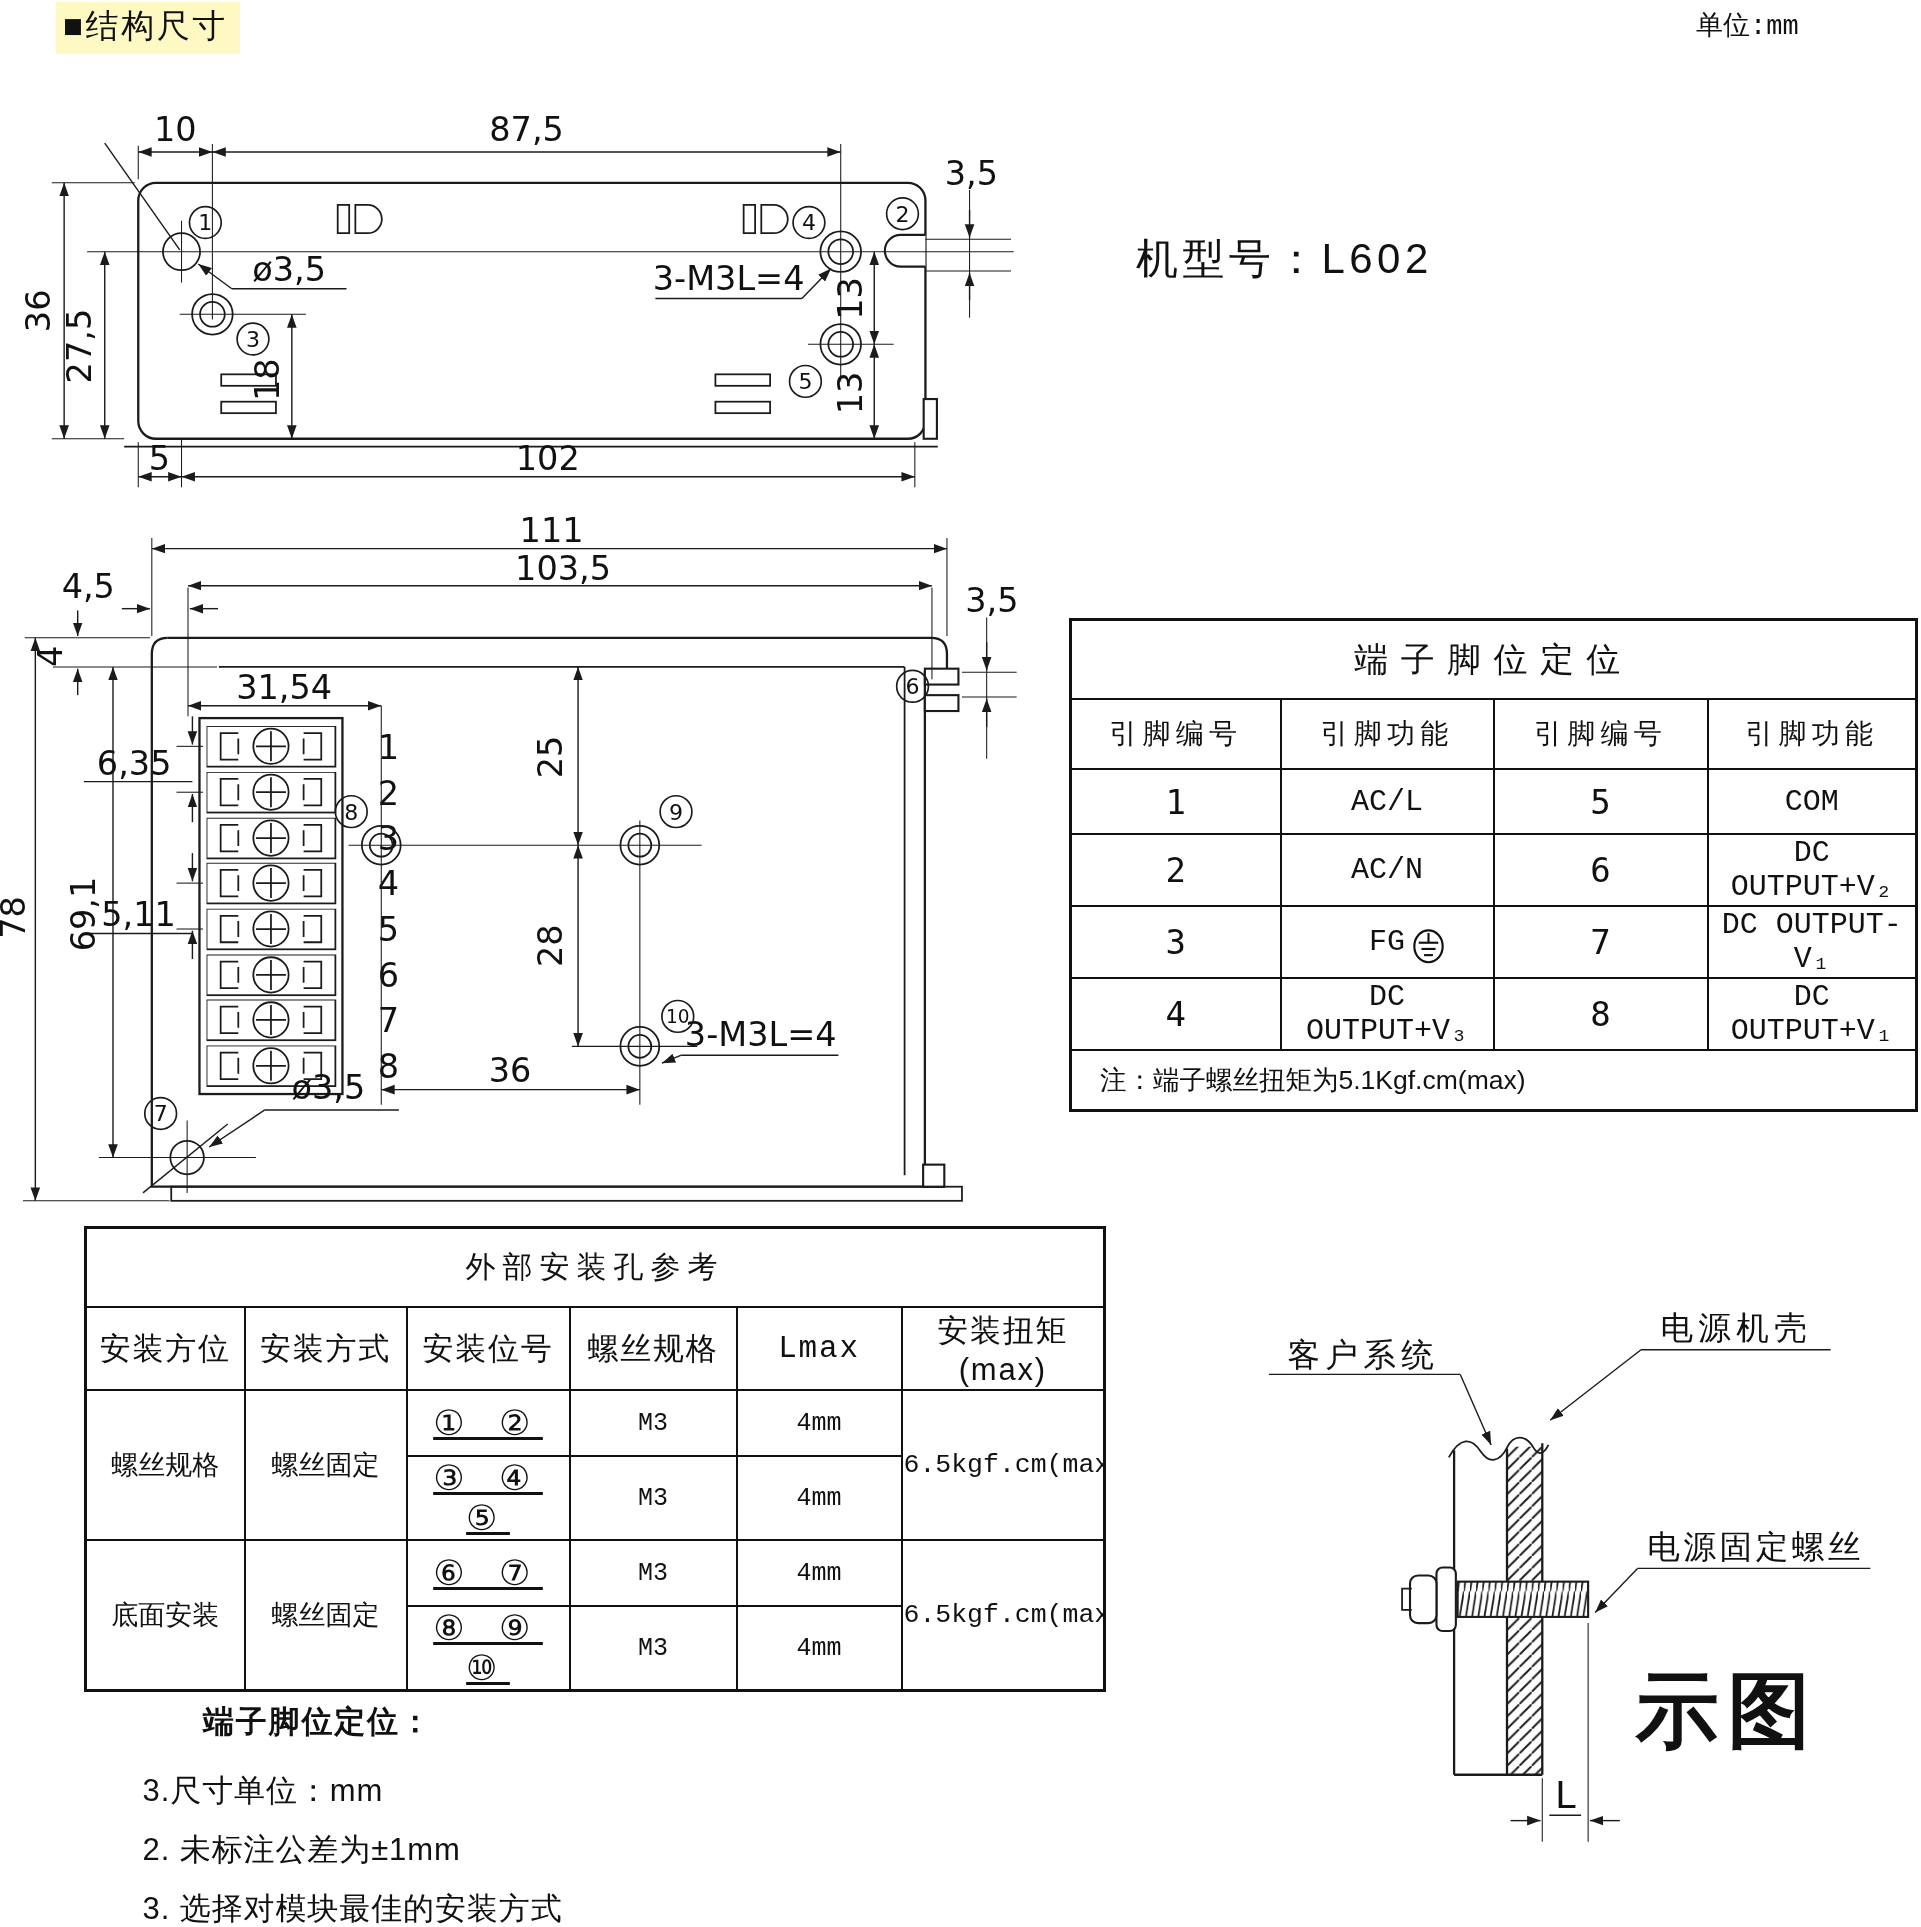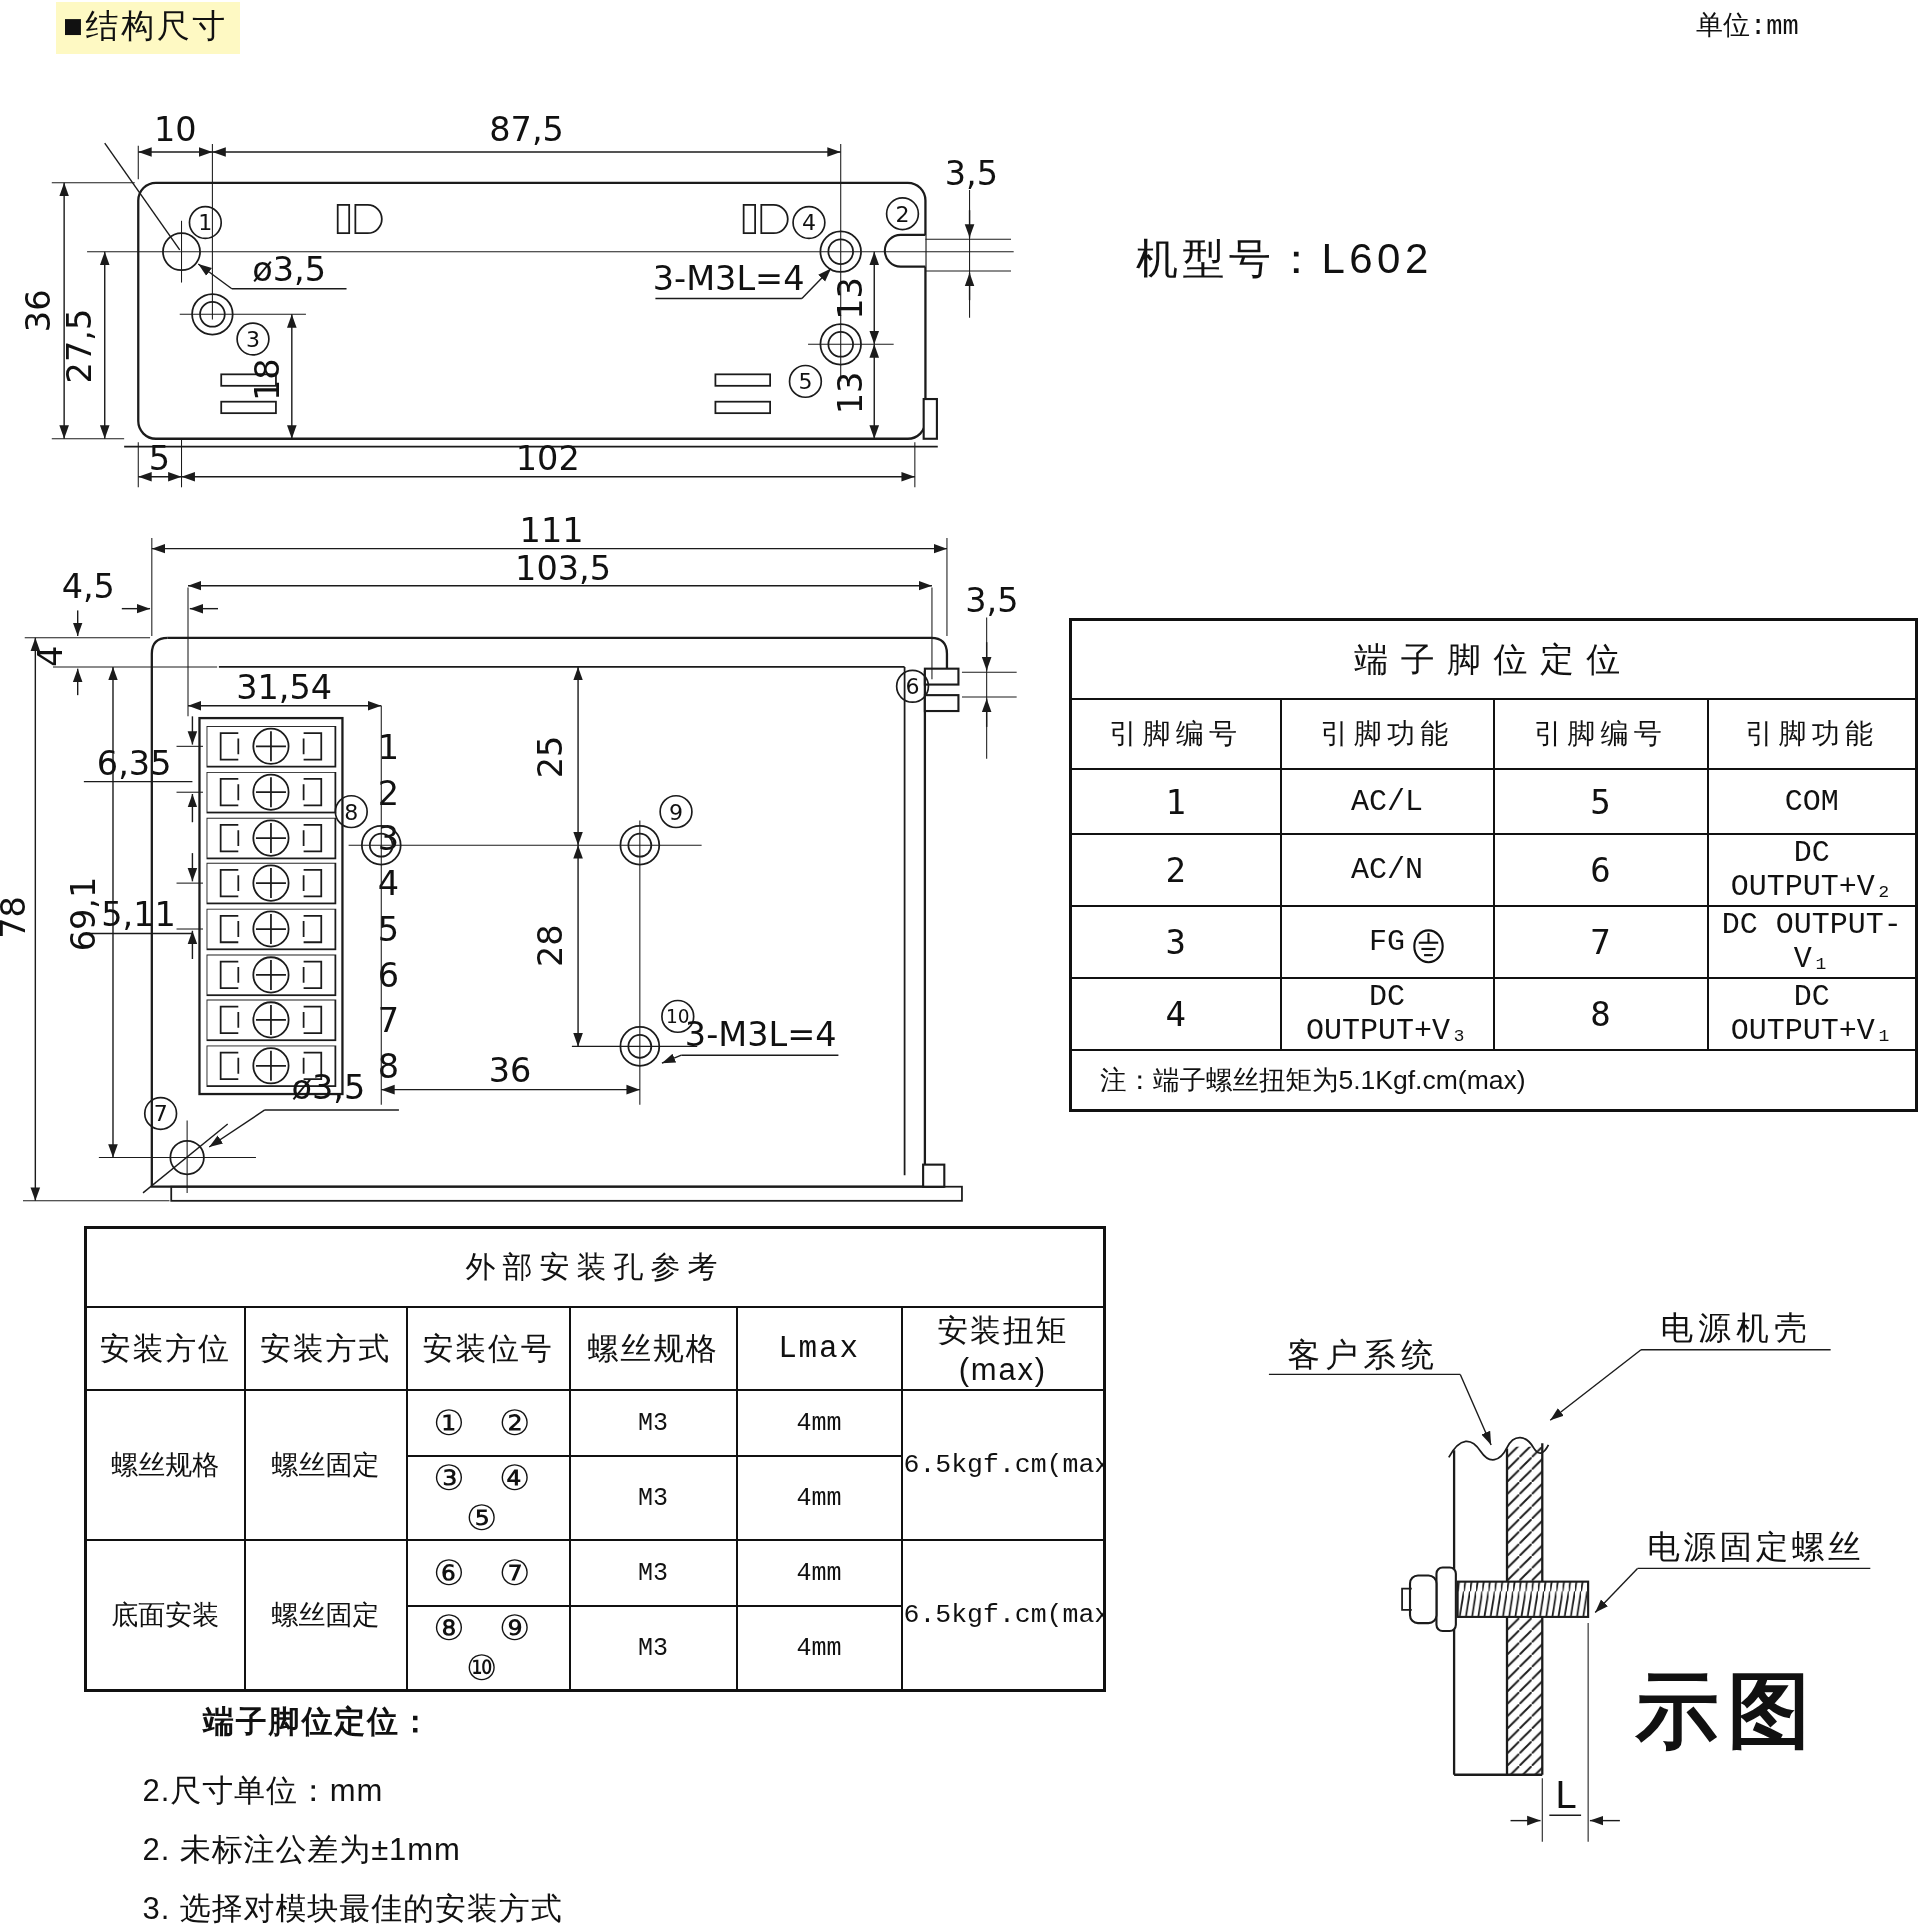--- a/index.html
+++ b/index.html
@@ -30,21 +30,21 @@
   #pintbl .t-head td{height:66px;font-size:28px;letter-spacing:5.3px;}
   #pintbl .t-row td{height:61px;}
   #pintbl .pin-num{font-size:34px;font-family:"DejaVu Sans Mono","Liberation Mono",monospace;}
   #pintbl .pin-fn{font-size:30px;font-family:Liberation Mono, monospace;}
   #pintbl .t-note td{height:56px;text-align:left;padding-left:28px;font-size:26.5px;}
   .gnd{vertical-align:middle;margin-left:3.5px;}
   #mnttbl{left:84px;top:1226px;width:1019px;}
   #mnttbl .t-title td{height:75px;font-size:30px;letter-spacing:7px;}
   #mnttbl .t-head td{height:79px;font-size:31px;letter-spacing:1.8px;}
   #mnttbl .t-row td{height:62px;}
-  #mnttbl .pos{font-size:35px;letter-spacing:12.4px;}
+  #mnttbl .pos{font-size:35px;letter-spacing:12.4px;text-decoration:underline;}
   #mnttbl .spec{font-size:25px;font-family:"Liberation Mono","DejaVu Sans Mono",monospace;}
   #mnttbl .tq{font-size:26.5px;font-family:"Liberation Mono","DejaVu Sans Mono",monospace;}
   #notes{left:132px;top:1701px;width:1253px;font-size:31px;}
   #notes .nt{margin:0 0 26.5px 71px;font-weight:600;letter-spacing:1.8px;}
   #notes p{margin:0 0 17px 10.6px;letter-spacing:0.9px;}
 </style>
 </head>
 <body>
 
 <div id="page">
@@ -375,21 +375,21 @@
     <tr class="t-row">
       <td class="pos">⑧ ⑨ ⑩</td>
       <td class="spec">M3</td>
       <td class="spec">4mm</td>
     </tr>
   </tbody>
     </table>
 
   <div class="abs" id="notes">
     <p class="nt">端子脚位定位：</p>
-    <p>2.尺寸单位：mm</p>
+    <p>3.尺寸单位：mm</p>
     <p>2. 未标注公差为±1mm</p>
     <p>3. 选择对模块最佳的安装方式</p>
 
   </div>
 
   <svg class="abs" style="left:1231px;top:1270px;" width="679" height="618" viewBox="1395 1440 770 700">
     <defs>
       <marker id="c1" viewBox="0 0 10 10" refX="9.5" refY="5" markerWidth="10" markerHeight="10" orient="auto-start-reverse">
           <path d="M0,1.6 L9.5,5 L0,8.4 Z" fill="#1b1b1b"></path>
         </marker>

